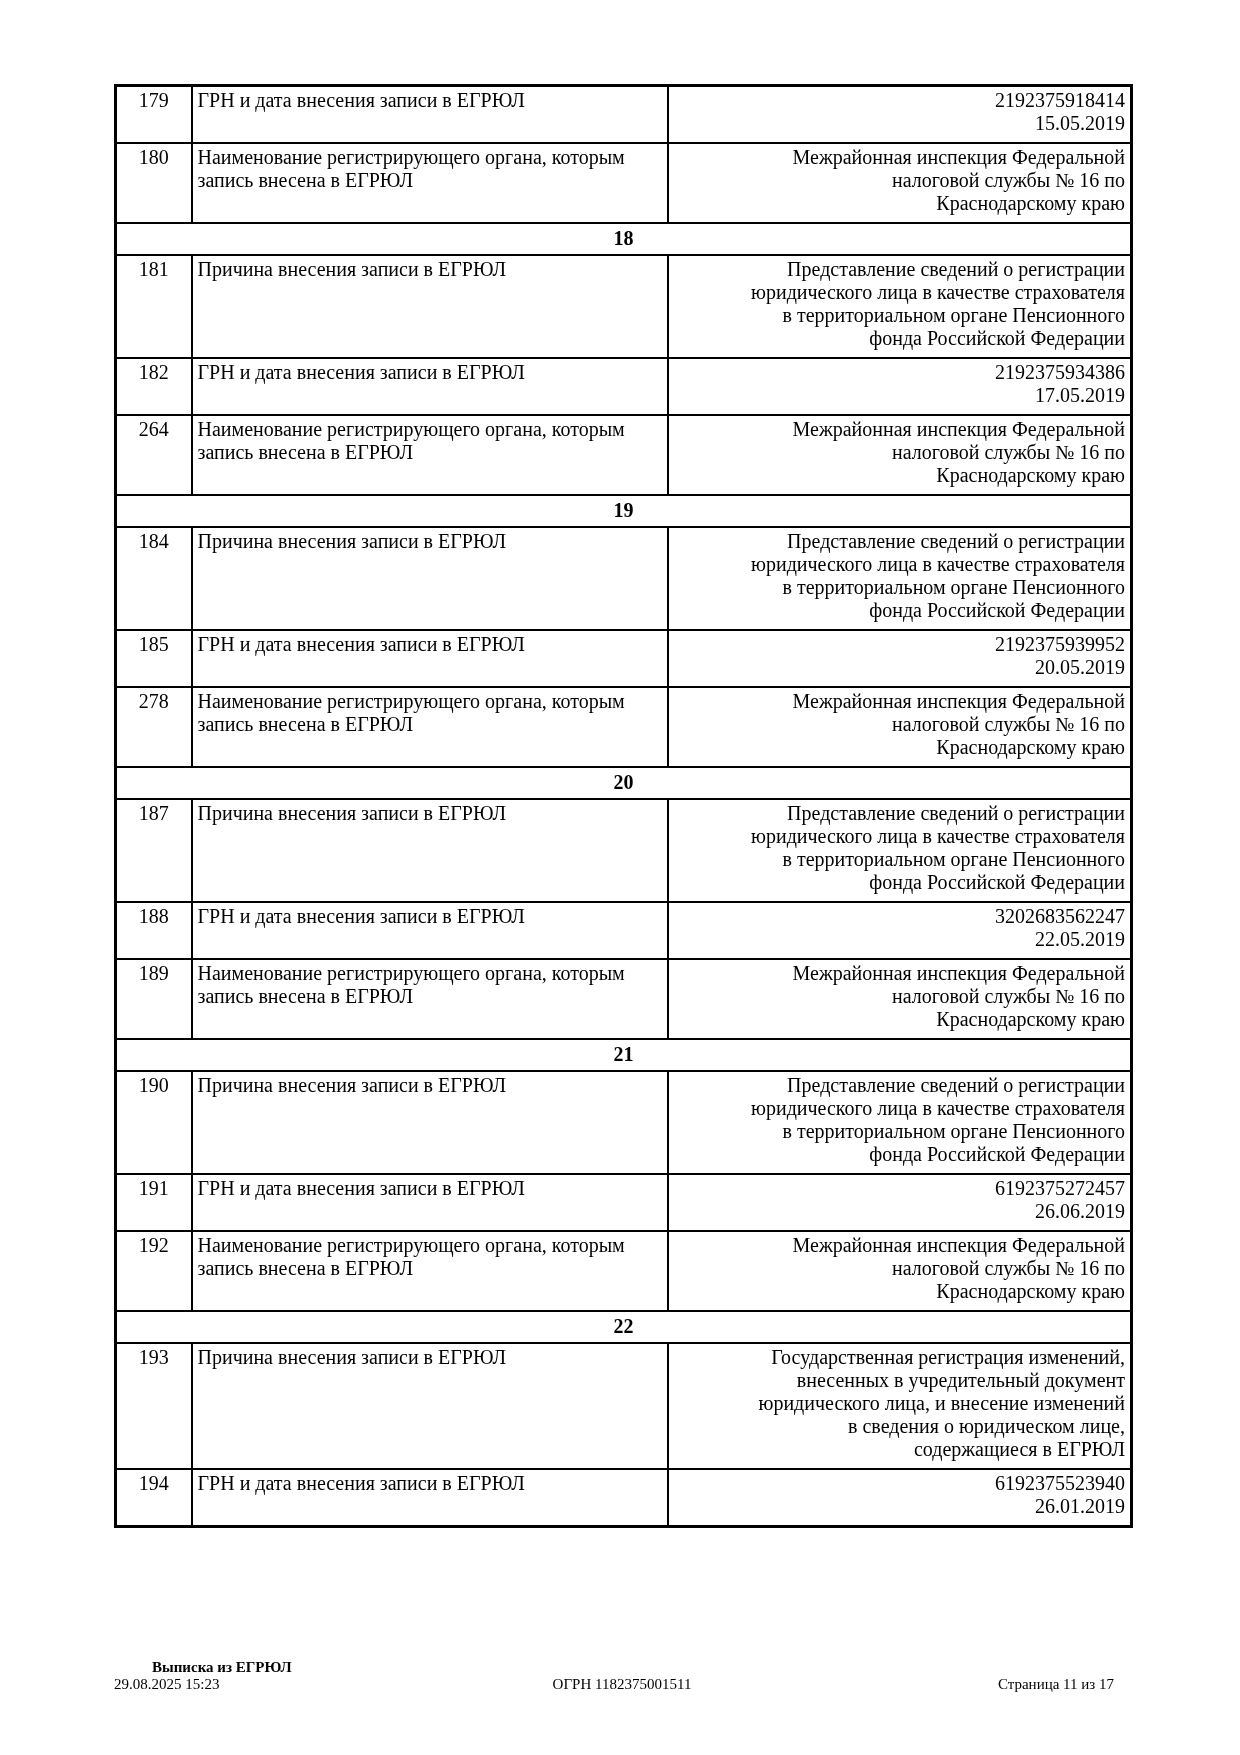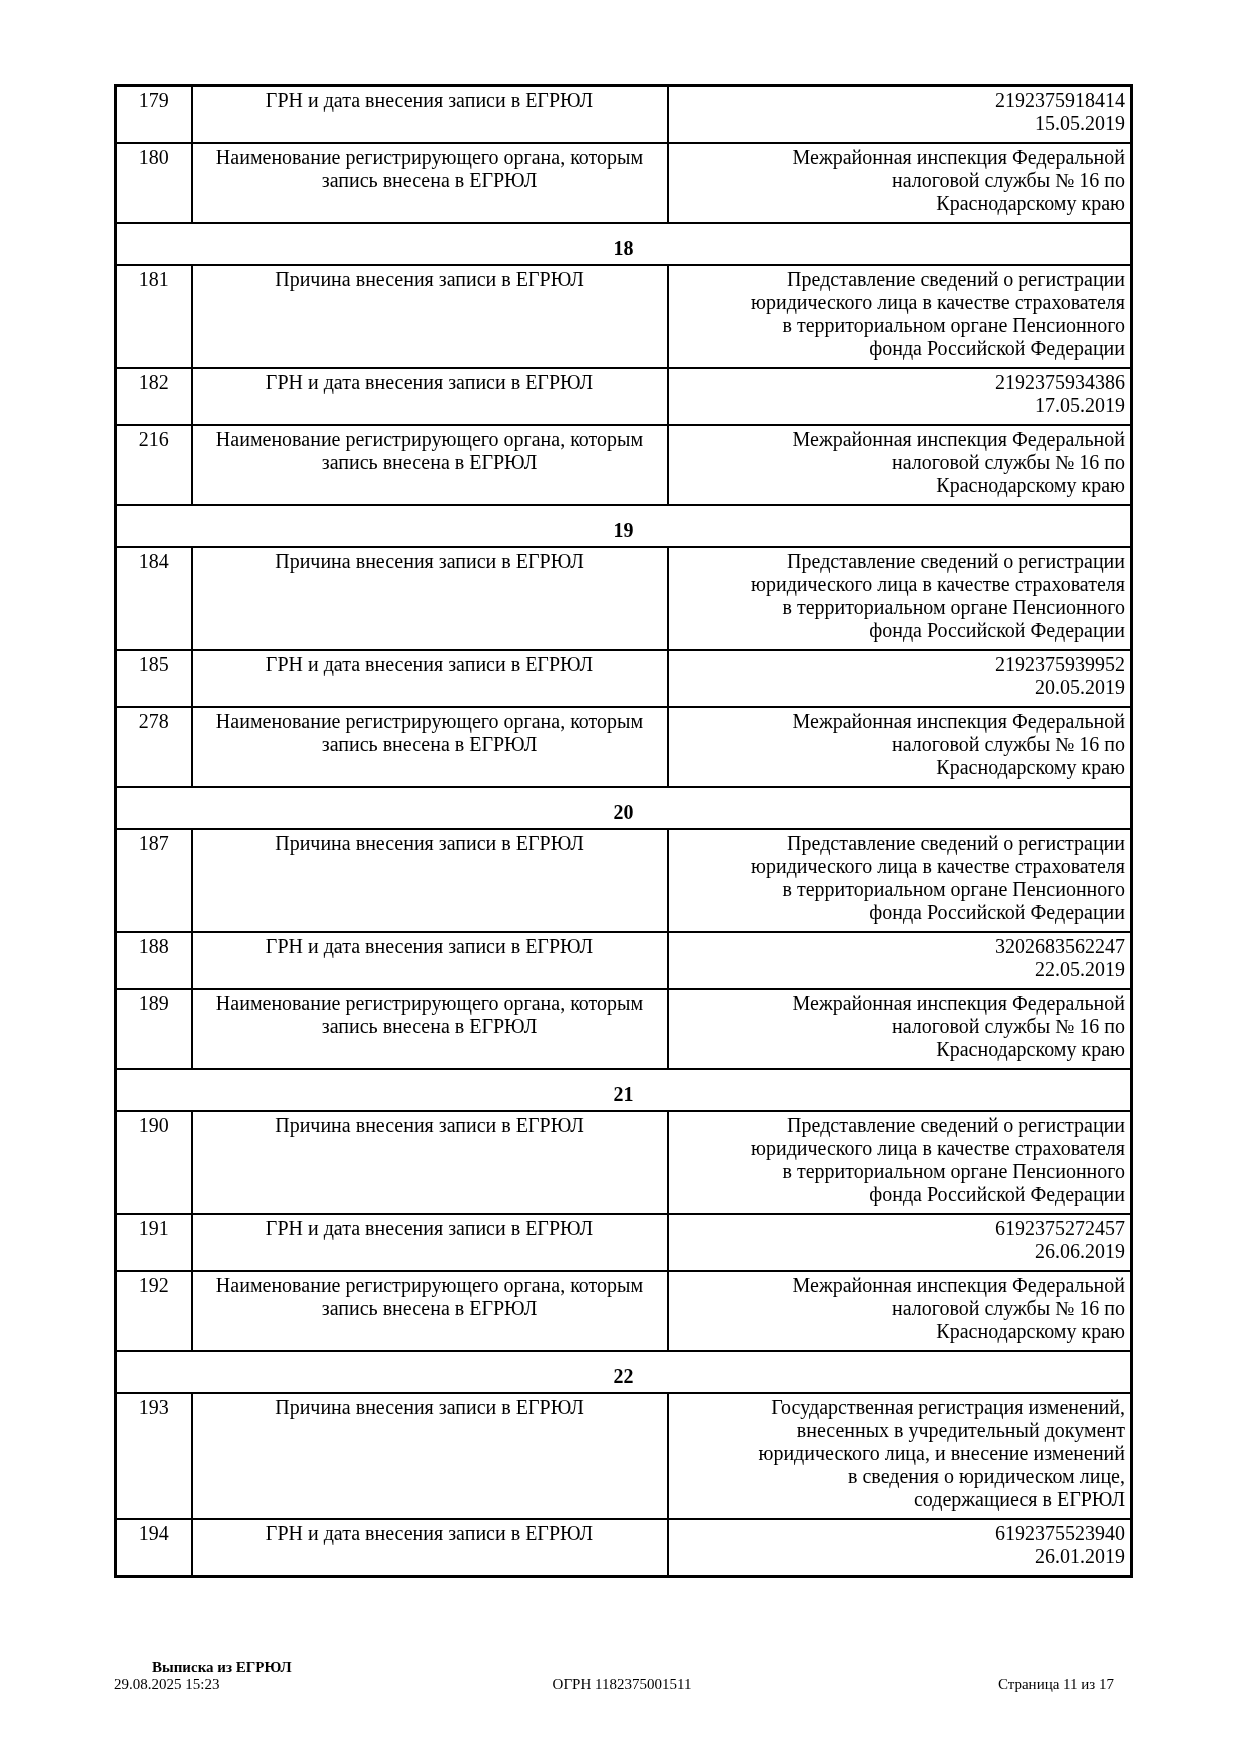--- a/index.html
+++ b/index.html
@@ -33,26 +33,26 @@
     vertical-align: top;
     font-size: 20px;
     line-height: 1.15;
     padding: 2px 5px 7px 5px;
   }
   td.num-cell {
     text-align: center;
     padding-left: 2px;
     padding-right: 2px;
   }
-  td.label-cell { text-align: center; }
+  td.label-cell { text-align: left; }
   td.value-cell { text-align: right; }
   tr.section-row td {
     text-align: center;
     font-weight: bold;
-    padding: 13px 4px 4px 4px;
+    padding: 3px 4px 4px 4px;
   }
   .footer {
     position: absolute;
     left: 114px;
     width: 1016px;
     top: 1659px;
     font-size: 15px;
     line-height: 17px;
   }
   .footer-left { position: absolute; left: 0; top: 0; }
@@ -114,21 +114,21 @@
         </tr>
         <tr>
           <td class="num-cell">182</td>
           <td class="label-cell">ГРН и дата внесения записи в ЕГРЮЛ</td>
           <td class="value-cell">
             <div>2192375934386</div>
             <div>17.05.2019</div>
           </td>
         </tr>
         <tr>
-          <td class="num-cell">216</td>
+          <td class="num-cell">264</td>
           <td class="label-cell">Наименование регистрирующего органа, которым запись внесена в ЕГРЮЛ</td>
           <td class="value-cell">
             <div>Межрайонная инспекция Федеральной</div>
             <div>налоговой службы № 16 по</div>
             <div>Краснодарскому краю</div>
           </td>
         </tr>
         <tr class="section-row">
           <td colspan="3">19</td>
         </tr>

